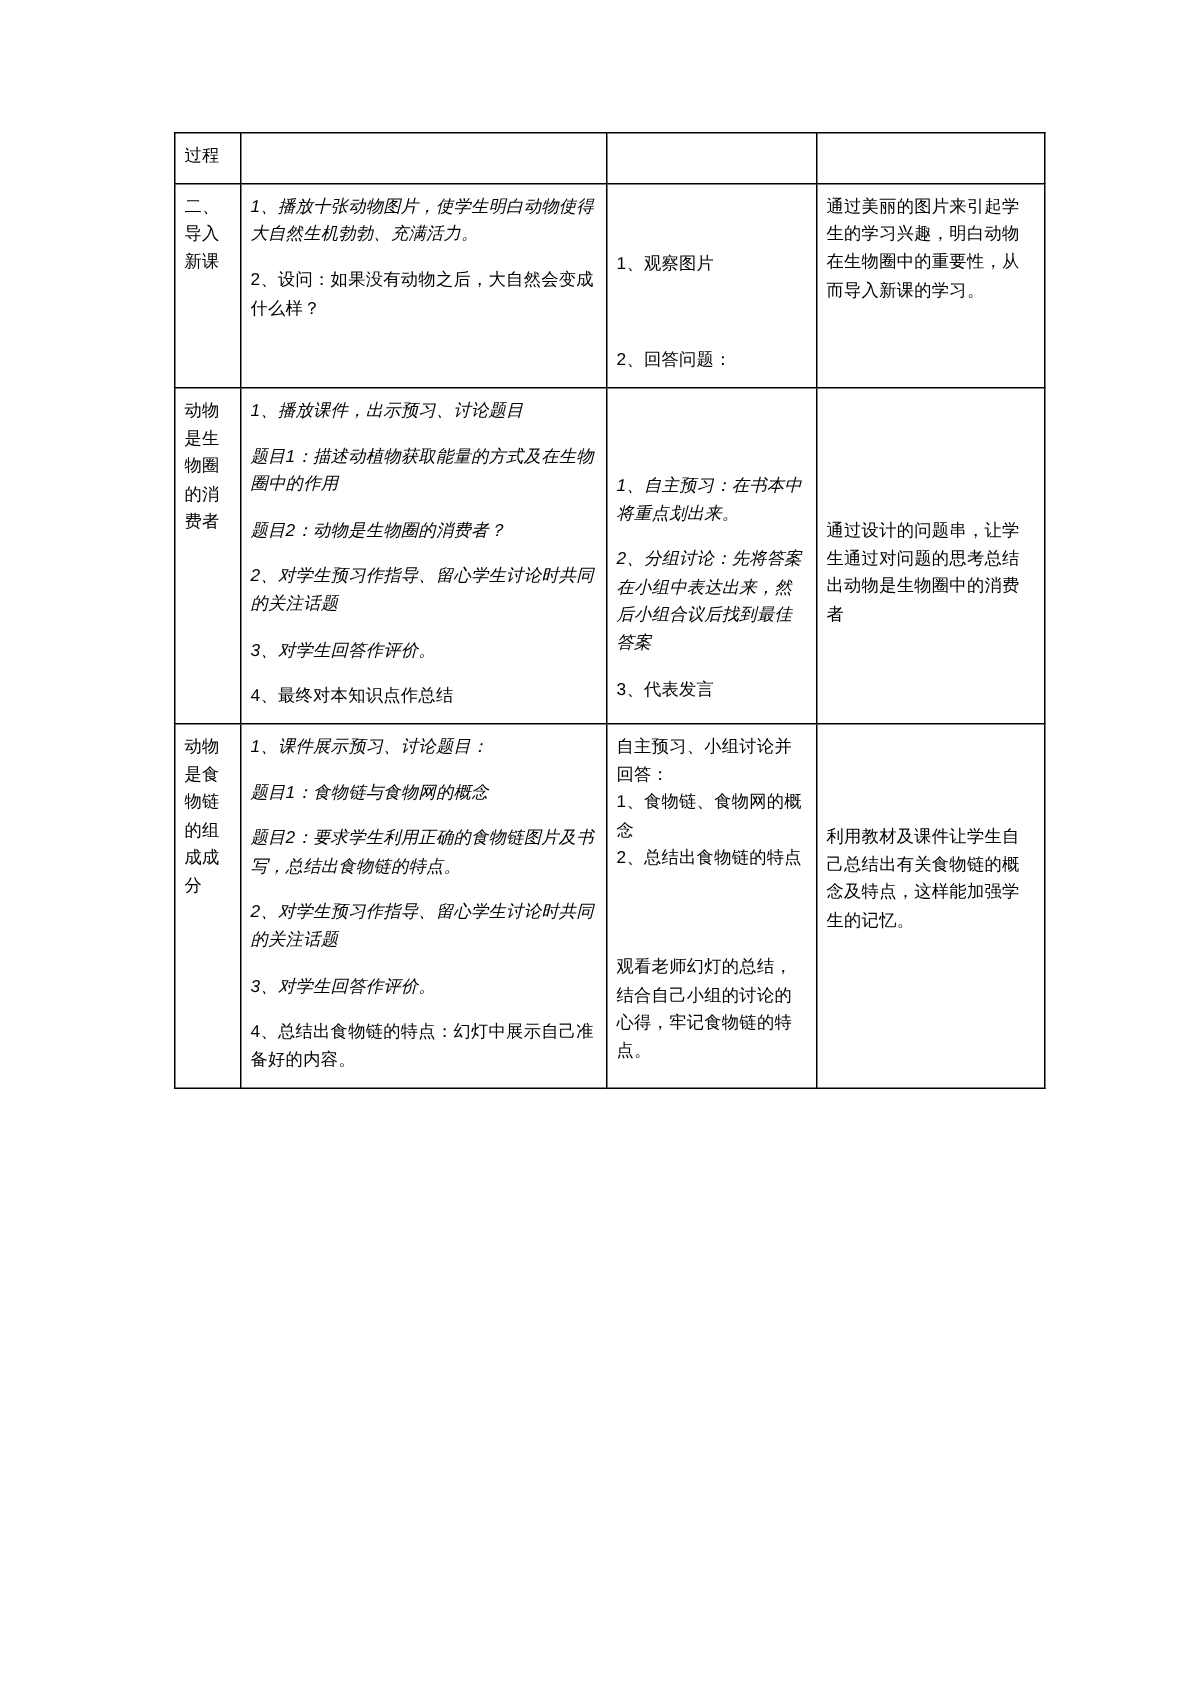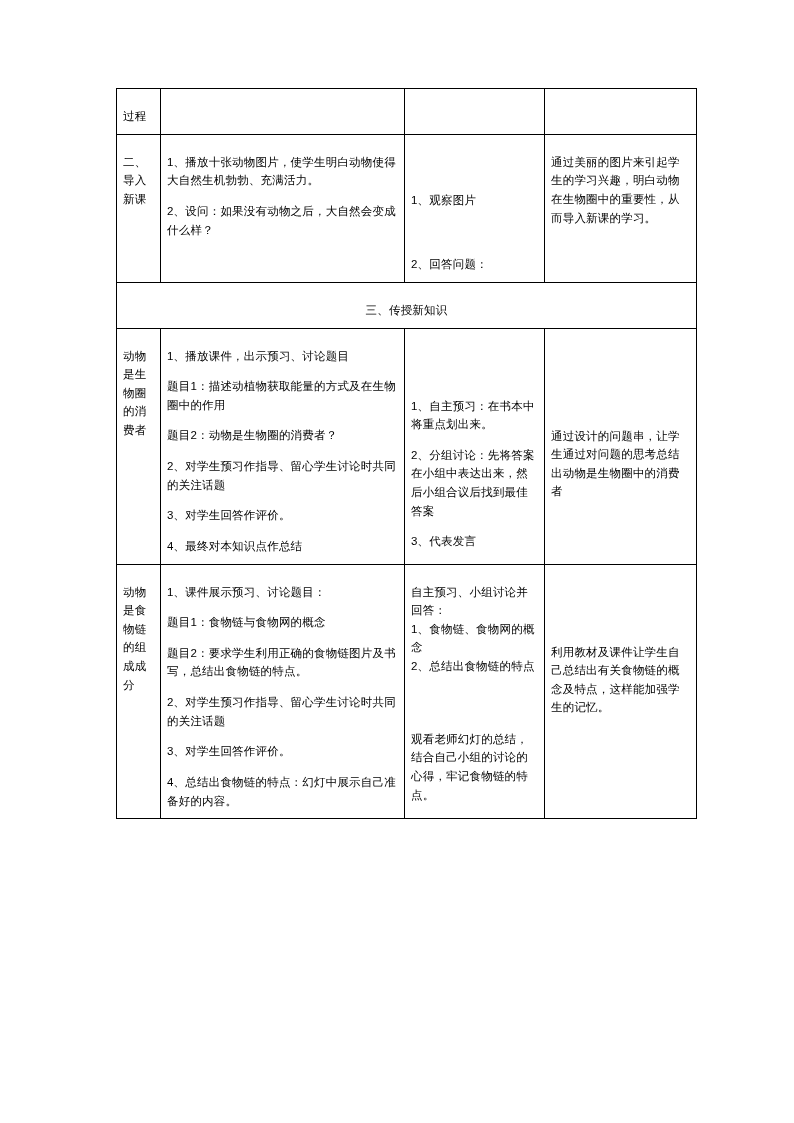--- a/index.html
+++ b/index.html
@@ -23,21 +23,21 @@
     padding: 88px 98px 0 116px;
   }
   table.lesson-table {
     border-collapse: collapse;
     width: 580px;
     table-layout: fixed;
   }
   table.lesson-table td {
     border: 1px solid #000000;
     vertical-align: top;
-    padding: 18px 6px 8px 6px;
+    padding: 6px 6px 8px 6px;
     font-size: 11.5px;
     line-height: 1.62;
     letter-spacing: 0.2px;
   }
   .col-a { width: 44px; }
   .col-b { width: 244px; }
   .col-c { width: 140px; }
   .col-d { width: 152px; }
 
   .cell-narrow {
@@ -48,20 +48,21 @@
     text-align: center;
     font-size: 12.5px;
     padding-top: 10px;
     padding-bottom: 10px;
   }
   p.line {
     margin: 0 0 0 0;
   }
   p.gap {
     margin: 0 0 12px 0;
+    font-style: italic;
   }
   p.gap-lg {
     margin: 16px 0 46px 0;
   }
   .blank-row td { height: 15px; }
   .spacer-tall { height: 54px; }
 </style>
 </head>
 <body>
 
@@ -95,25 +96,20 @@
         <td>
           <div style="height:22px"></div>
           <p class="gap-lg">1、观察图片</p>
           <p class="line">2、回答问题：</p>
         </td>
         <td>
           <p class="line">通过美丽的图片来引起学生的学习兴趣，明白动物在生物圈中的重要性，从而导入新课的学习。</p>
         </td>
       </tr>
 
-      <tr>
-        <td colspan="4" class="section-head">
-          <p class="line">三、传授新知识</p>
-        </td>
-      </tr>
 
       <tr>
         <td class="cell-narrow v-center">
           <p class="line">动物是生物圈的消费者</p>
         </td>
         <td>
           <p class="gap">1、播放课件，出示预习、讨论题目</p>
           <p class="gap">题目1：描述动植物获取能量的方式及在生物圈中的作用</p>
           <p class="gap">题目2：动物是生物圈的消费者？</p>
           <p class="gap">2、对学生预习作指导、留心学生讨论时共同的关注话题</p>

